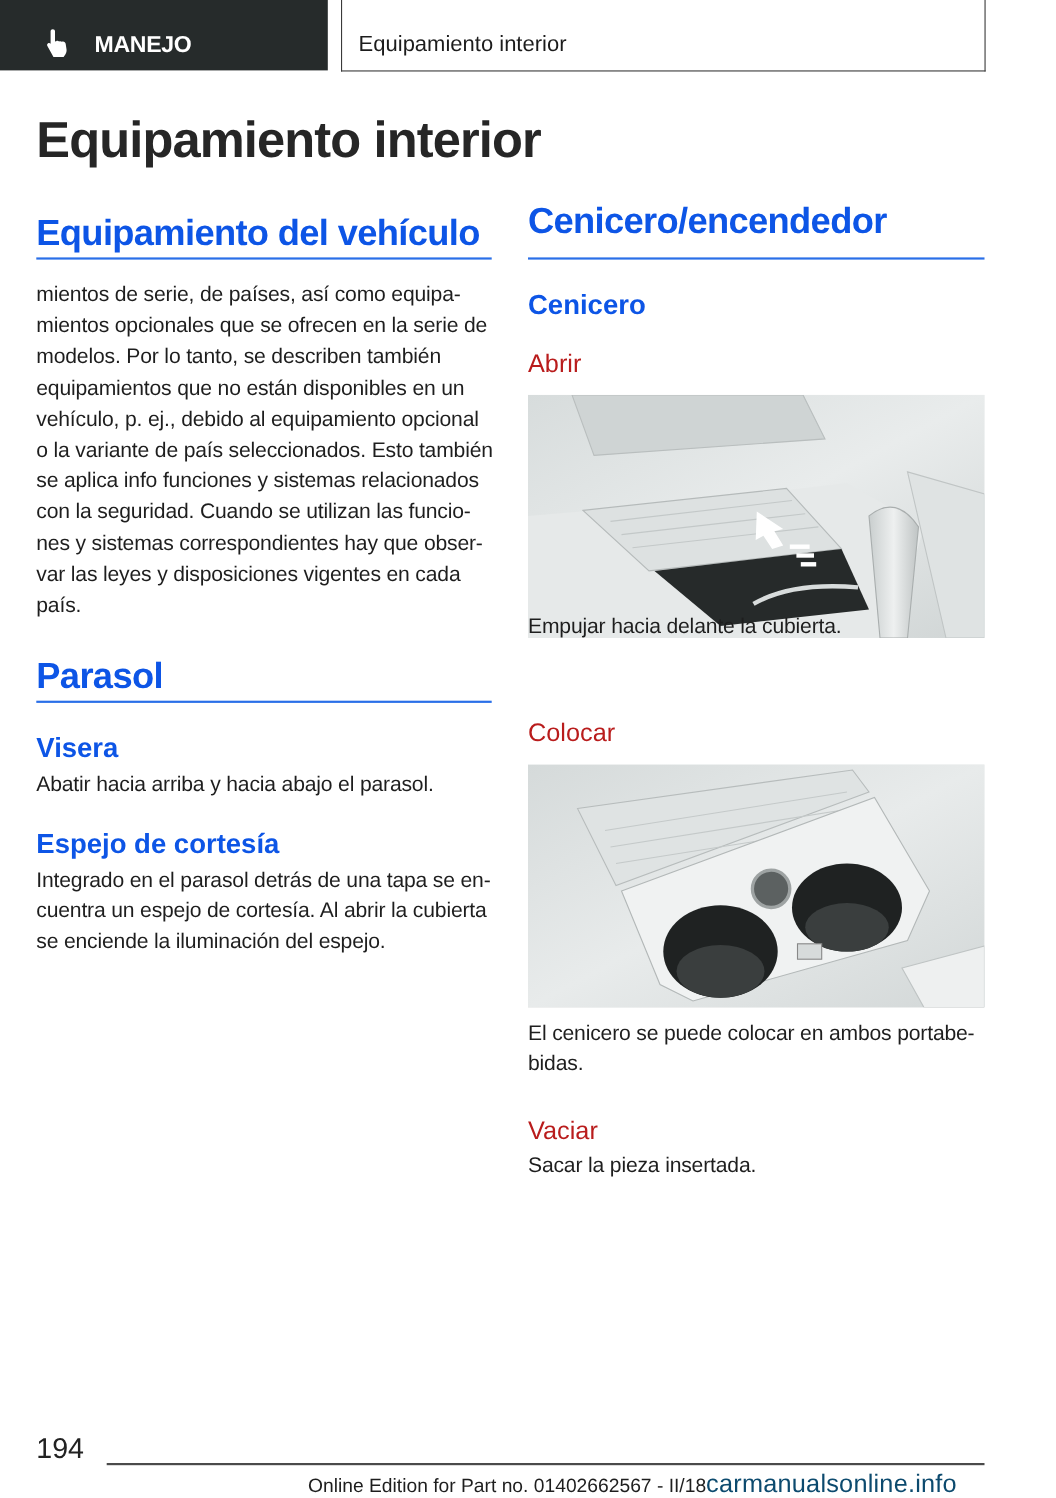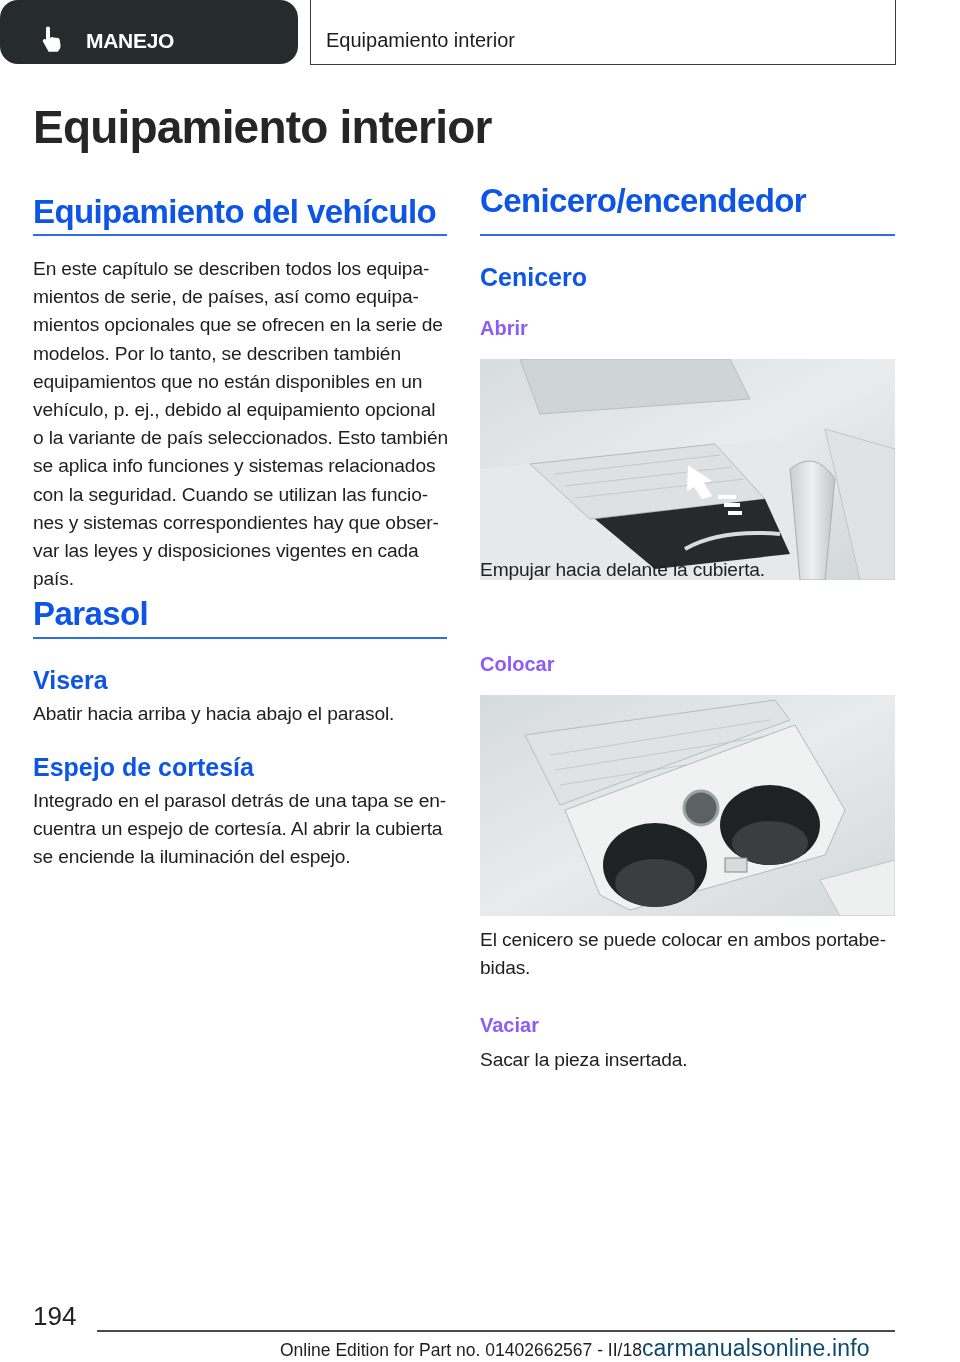--- a/index.html
+++ b/index.html
@@ -2,21 +2,21 @@
 <html><head>
   <meta charset="utf-8">
   <style>
     * { box-sizing: border-box; margin: 0; padding: 0; }
     html, body { width: 960px; height: 1362px; background: #ffffff; overflow: hidden; }
     body { position: relative; font-family: "Liberation Sans", "DejaVu Sans", sans-serif; color: #1c1c1c; }
 
     
     .hdr-tab {
       position: absolute; left: 0; top: 0; width: 298px; height: 64px;
-      background: #262b2b; display: flex; align-items: center; border-radius: 18px;
+      background: #262b2b; display: flex; align-items: center;
     }
     .hdr-tab .hand { position: absolute; left: 40px; top: 25px; width: 26px; height: 28px; }
     .hdr-tab .label {
       position: absolute; left: 86px; top: 29px;
       color: #ffffff; font-weight: bold; font-size: 21px; letter-spacing: -0.3px;
     }
     .hdr-crumb {
       position: absolute; left: 310px; top: 0; width: 586px; height: 65px;
       border-left: 1.5px solid #3a3a3a; border-right: 1.5px solid #3a3a3a; border-bottom: 1.5px solid #3a3a3a;
     }
@@ -37,21 +37,21 @@
 
     .h2 {
       position: absolute; font-size: 33px; font-weight: bold; color: #0d55e6;
       letter-spacing: -0.6px; white-space: nowrap;
     }
     .h2-rule { position: absolute; height: 1.5px; background: #2a6fe8; }
     .h3 {
       position: absolute; font-size: 25px; font-weight: bold; color: #0d55e6; white-space: nowrap;
     }
     .h4 {
-      position: absolute; font-size: 20px; font-weight: bold; color: #8b5cf6; white-space: nowrap;
+      position: absolute; font-size: 23px; font-weight: normal; color: #b91c1c; white-space: nowrap;
     }
     .para {
       position: absolute; font-size: 19.2px; line-height: 28.2px; color: #1e1e1e; letter-spacing: -0.15px;
     }
     .para span.line { display: block; white-space: nowrap; }
 
     .figure { position: absolute; overflow: hidden; background: #e4e7e7; }
 
     
     .page-num {
@@ -76,21 +76,20 @@
   <span class="label">Equipamiento interior</span>
 </div>
 
 <h1 class="page-title">Equipamiento interior</h1>
 
 <div class="col col-left">
   <h2 class="h2" style="top:193px; left:0;">Equipamiento del vehículo</h2>
   <div class="h2-rule" style="top:234px; left:0; width:414px;"></div>
 
   <div class="para" style="top:255px; left:0; width:414px;">
-    <span class="line">En este capítulo se describen todos los equipa-</span>
     <span class="line">mientos de serie, de países, así como equipa-</span>
     <span class="line">mientos opcionales que se ofrecen en la serie de</span>
     <span class="line">modelos. Por lo tanto, se describen también</span>
     <span class="line">equipamientos que no están disponibles en un</span>
     <span class="line">vehículo, p. ej., debido al equipamiento opcional</span>
     <span class="line">o la variante de país seleccionados. Esto también</span>
     <span class="line">se aplica info funciones y sistemas relacionados</span>
     <span class="line">con la seguridad. Cuando se utilizan las funcio-</span>
     <span class="line">nes y sistemas correspondientes hay que obser-</span>
     <span class="line">var las leyes y disposiciones vigentes en cada</span>

